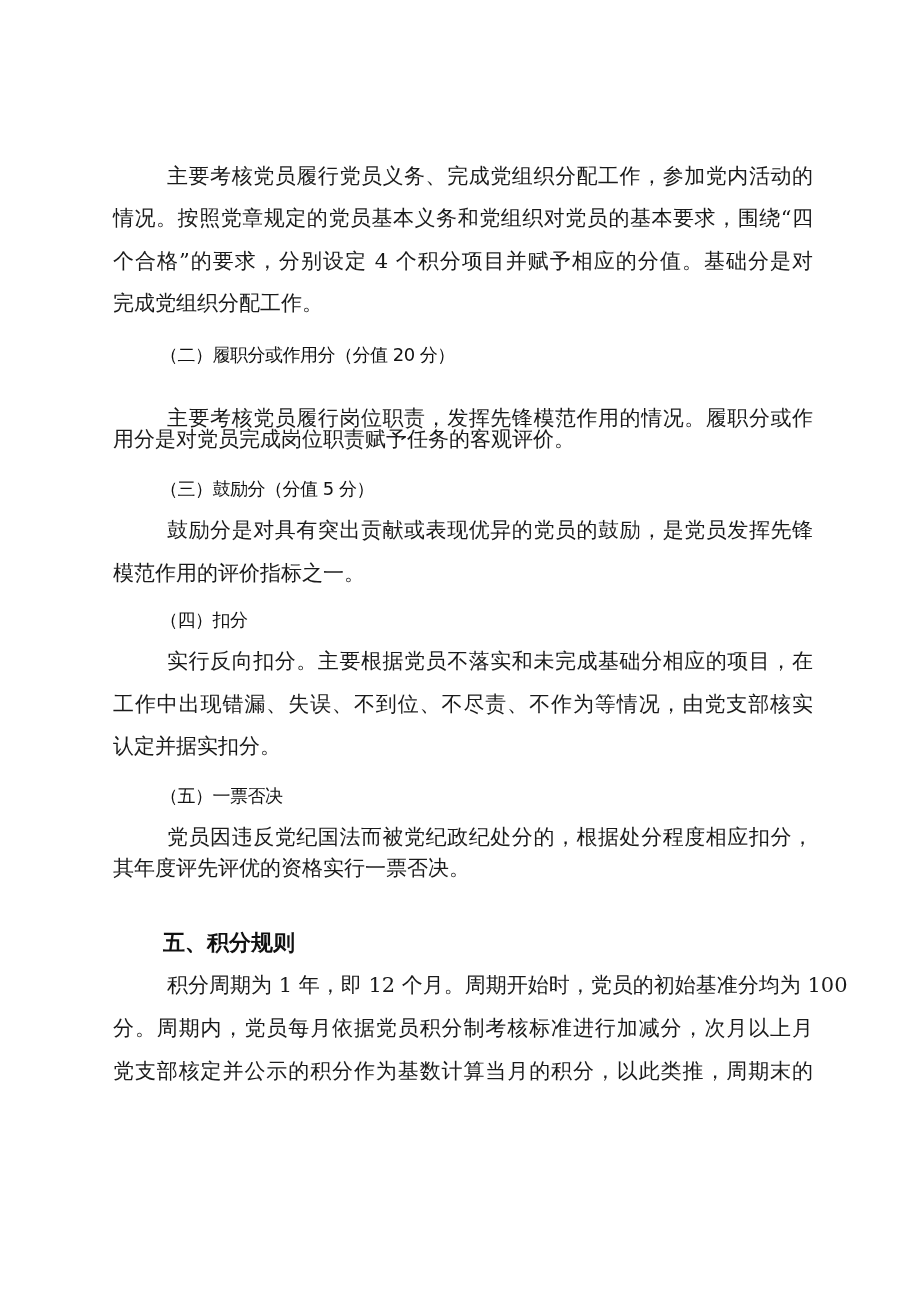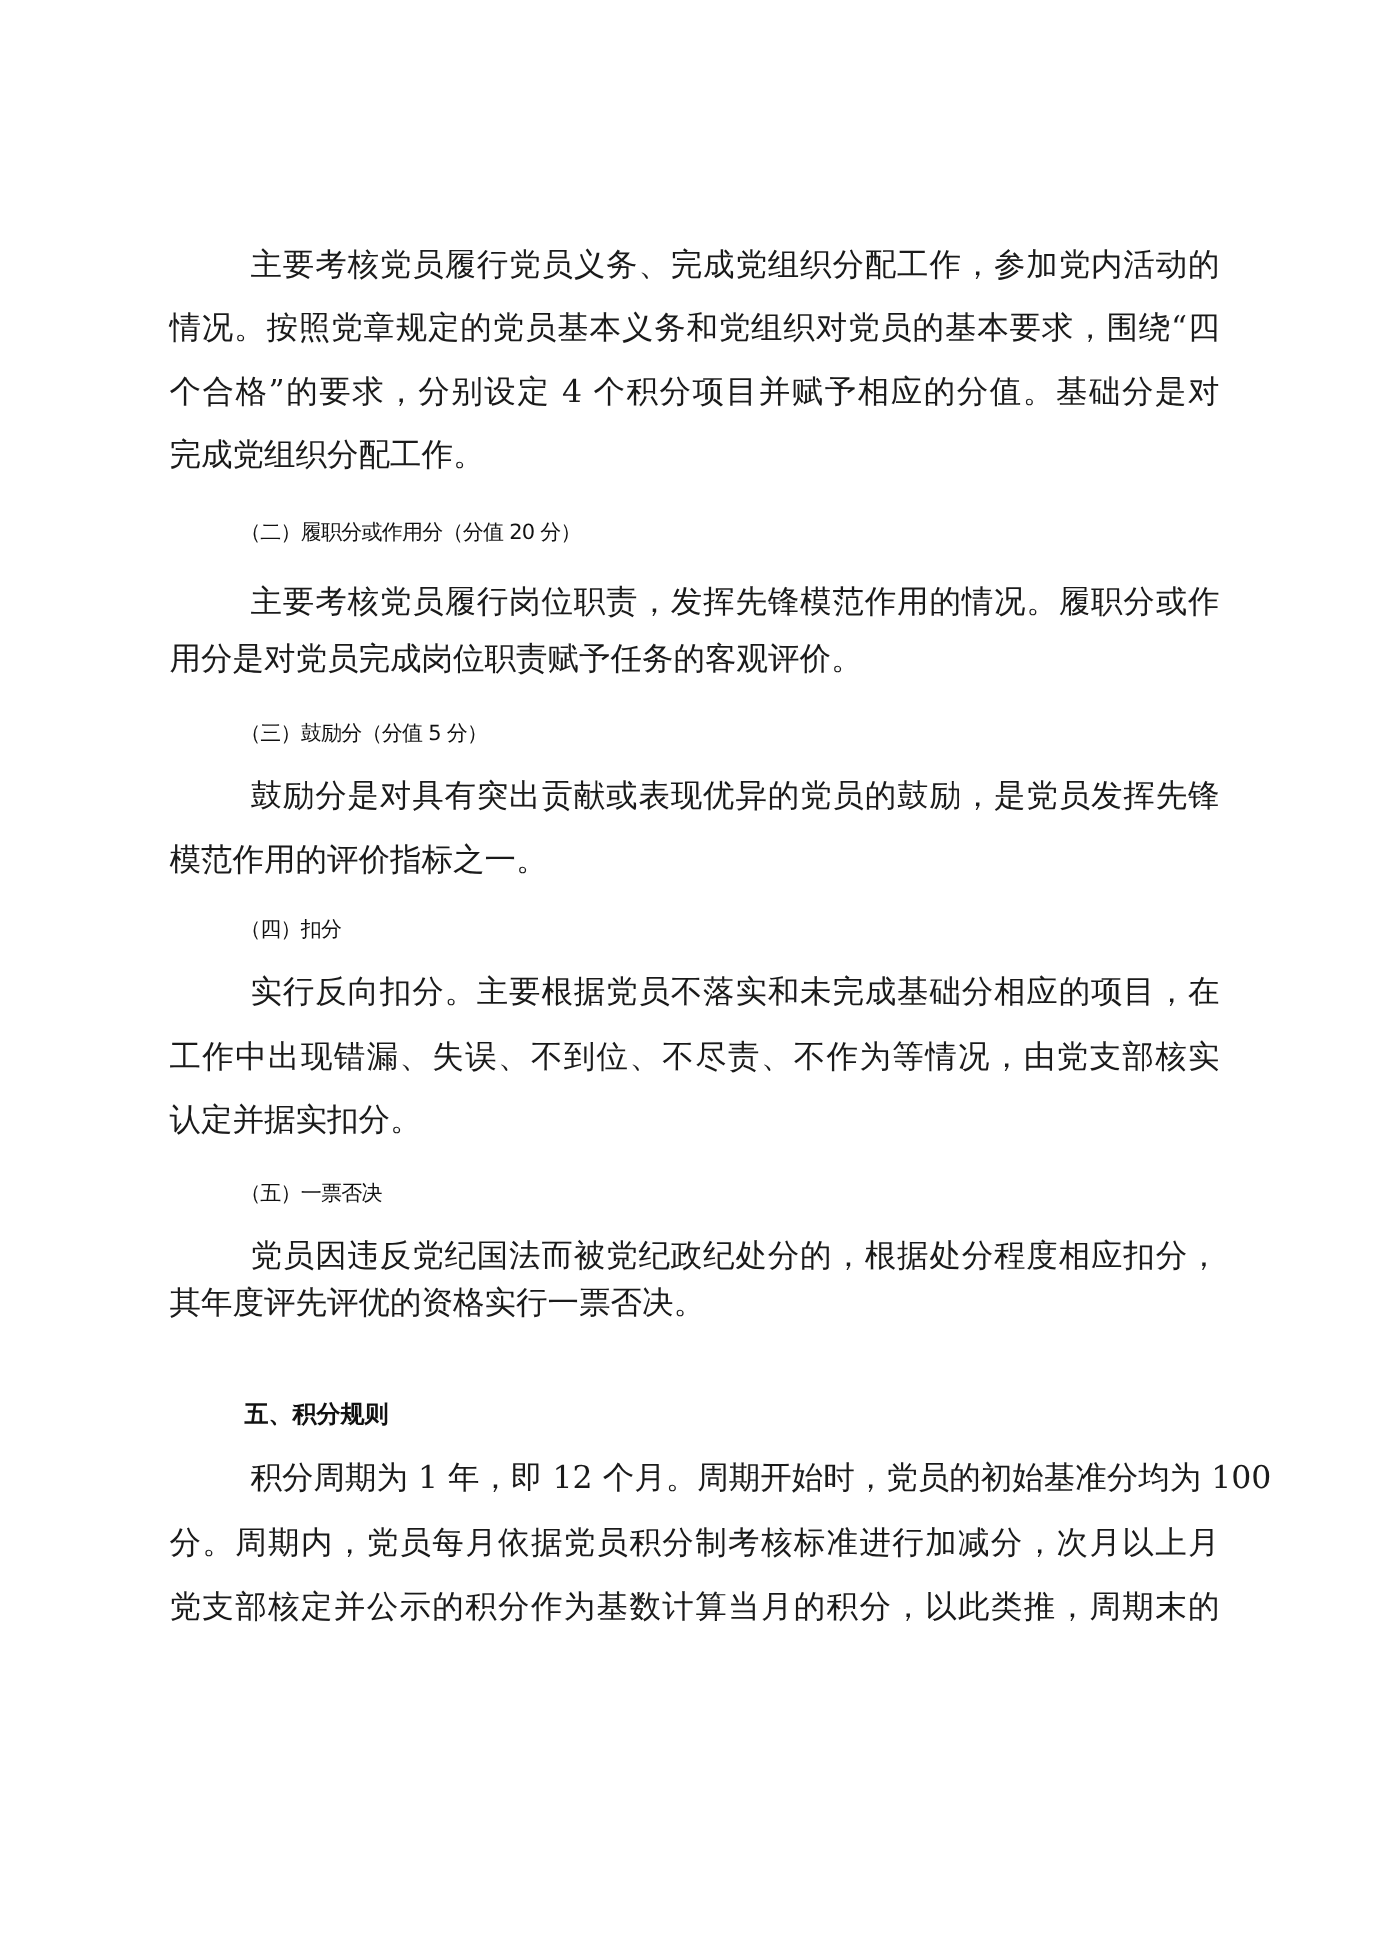--- a/index.html
+++ b/index.html
@@ -20,49 +20,49 @@
     letter-spacing: 0px;
   }
   .line.indent { left: 167px; width: 646px; }
   .line.last { text-align-last: left; }
   .sub-heading {
     position: absolute;
     left: 160px;
     height: 30px;
     line-height: 30px;
     font-family: "DejaVu Sans", "Liberation Sans", sans-serif;
-    font-size: 14px;
+    font-size: 18px;
     color: #111111;
     white-space: nowrap;
     letter-spacing: -0.5px;
   }
   .sec-heading {
     position: absolute;
     left: 163px;
     height: 30px;
     line-height: 30px;
     font-family: "DejaVu Sans", "Liberation Sans", sans-serif;
-    font-size: 16px;
+    font-size: 22px;
     font-weight: bold;
     color: #111111;
     white-space: nowrap;
   }
 </style>
 </head>
 <body>
 
 <div class="page">
 
   <div class="line indent" style="top:161px;">主要考核党员履行党员义务、完成党组织分配工作，参加党内活动的</div>
   <div class="line" style="top:203px;">情况。按照党章规定的党员基本义务和党组织对党员的基本要求，围绕“四</div>
   <div class="line" style="top:246px;">个合格”的要求，分别设定 4 个积分项目并赋予相应的分值。基础分是对</div>
   <div class="line last" style="top:288px;">完成党组织分配工作。</div>
 
   <div class="sub-heading" style="top:340px;">（二）履职分或作用分（分值 20 分）</div>
-  <div class="line indent" style="top:386px;">主要考核党员履行岗位职责，发挥先锋模范作用的情况。履职分或作</div>
+  <div class="line indent" style="top:403px;">主要考核党员履行岗位职责，发挥先锋模范作用的情况。履职分或作</div>
   <div class="line last" style="top:424px;">用分是对党员完成岗位职责赋予任务的客观评价。</div>
 
   <div class="sub-heading" style="top:474px;">（三）鼓励分（分值 5 分）</div>
   <div class="line last" style="top:558px;">模范作用的评价指标之一。</div>
   <div class="line indent" style="top:515px;">鼓励分是对具有突出贡献或表现优异的党员的鼓励，是党员发挥先锋</div>
 
   <div class="sub-heading" style="top:605px;">（四）扣分</div>
   <div class="line indent" style="top:646px;font-family:Liberation Serif, serif;">实行反向扣分。主要根据党员不落实和未完成基础分相应的项目，在</div>
   <div class="line" style="top:689px;">工作中出现错漏、失误、不到位、不尽责、不作为等情况，由党支部核实</div>
   <div class="line last" style="top:731px;">认定并据实扣分。</div>

